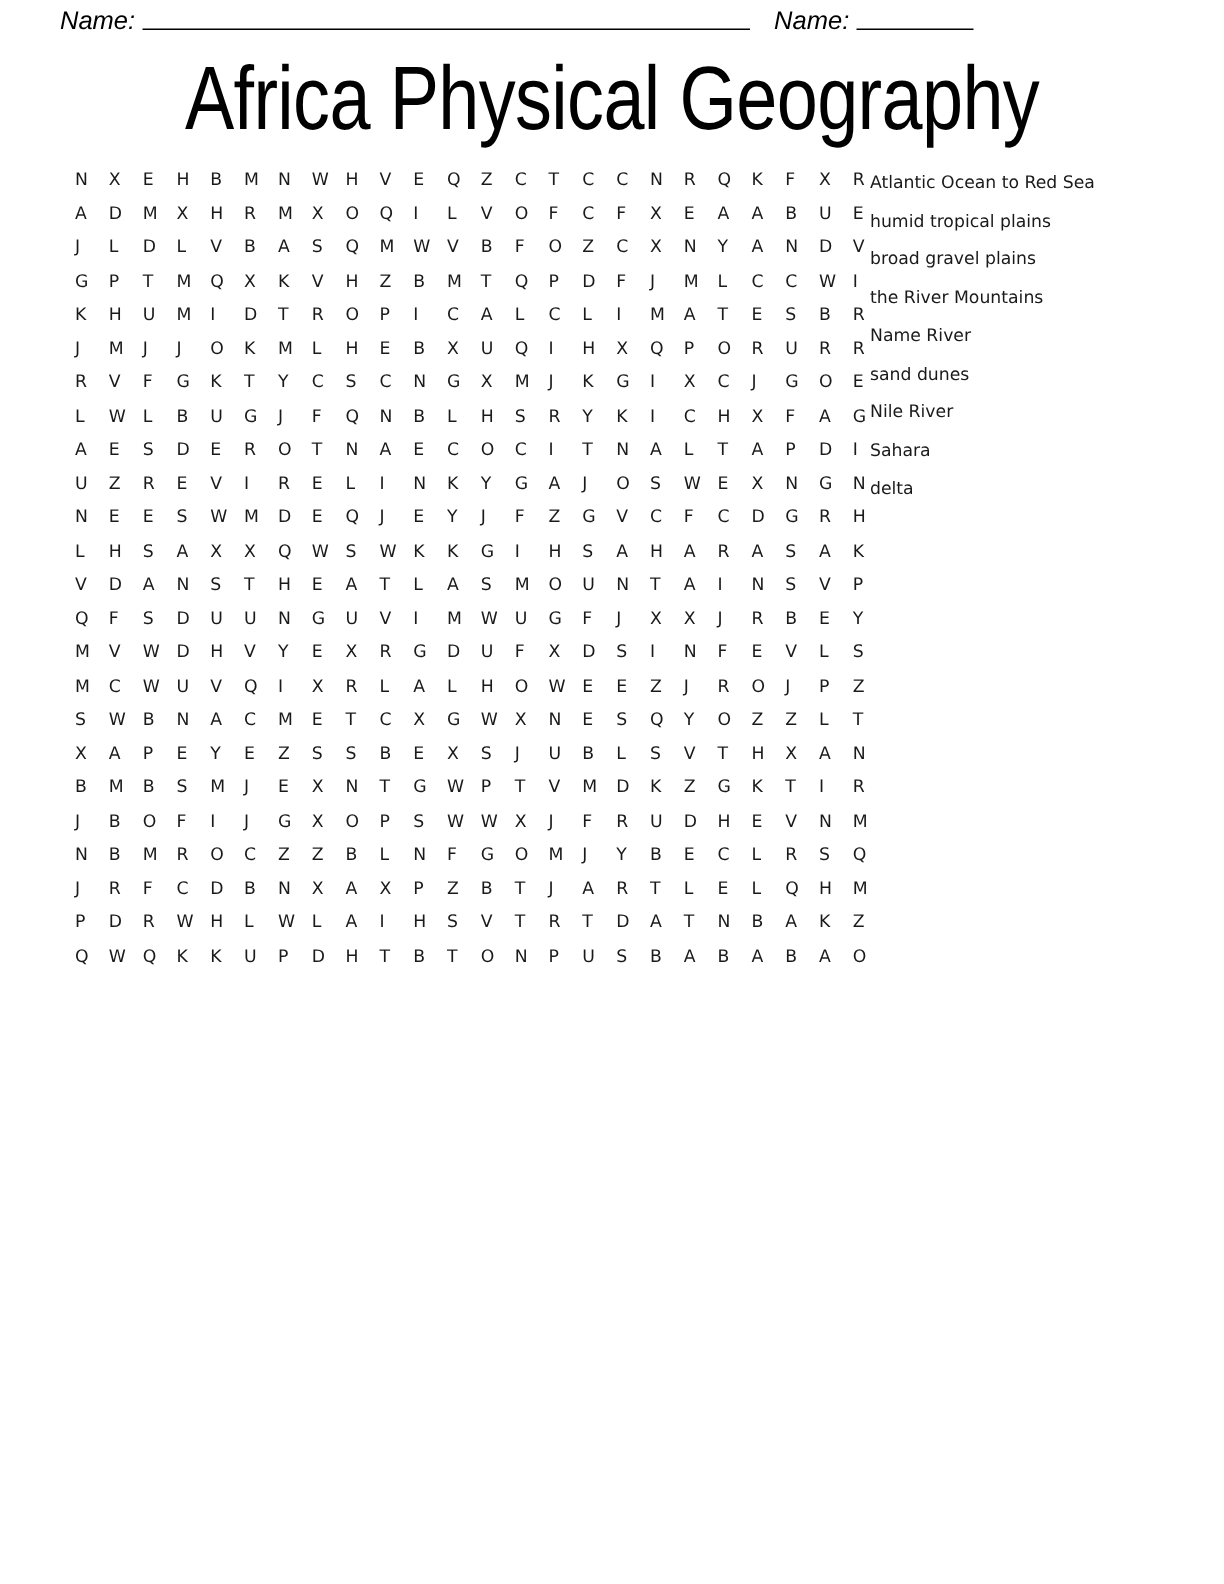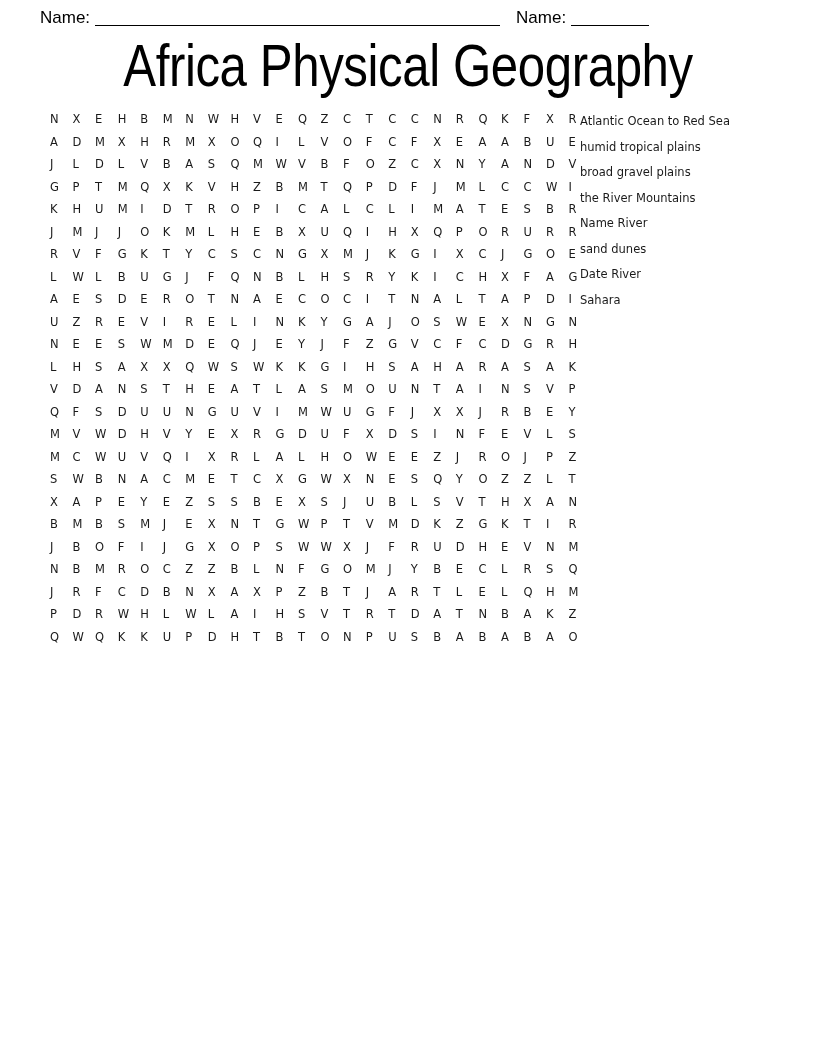--- a/index.html
+++ b/index.html
@@ -17,21 +17,22 @@
   }
 
   
   #header-line {
     position: absolute;
     left: 0;
     top: 0;
     width: 816px;
     height: 26px;
     display: flex;
-    align-items: flex-end;
+    align-items: center;
+    font-style: italic;
   }
   .hdr-label {
     font-family: "Liberation Sans", sans-serif;
     font-size: 17px;
     line-height: 17px;
     color: #000;
     white-space: pre;
   }
   #name-label { margin-left: 40px; }
   .hdr-rule {
@@ -743,16 +744,17 @@
         <span class="grid-cell">O</span>
       </div>
     </div>
   <div id="word-list">
       <div class="word-item">Atlantic Ocean to Red Sea</div>
       <div class="word-item">humid tropical plains</div>
       <div class="word-item">broad gravel plains</div>
       <div class="word-item">the River Mountains</div>
       <div class="word-item">Name River</div>
       <div class="word-item">sand dunes</div>
-      <div class="word-item">Date River</div>
+      <div class="word-item">Nile River</div>
       <div class="word-item">Sahara</div>
+      <div class="word-item">delta</div>
     </div>
 </div>
 
 </body></html>

